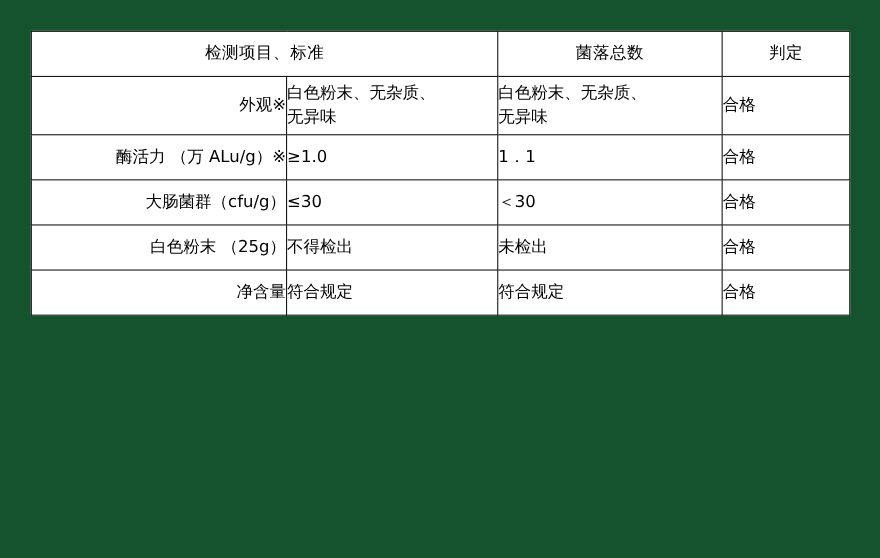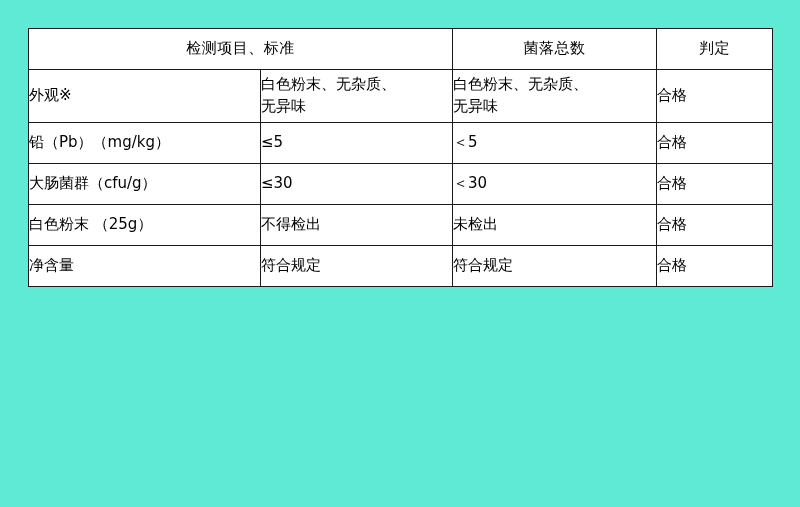--- a/index.html
+++ b/index.html
@@ -14,21 +14,21 @@
     color: #000000;
     position: relative;
     overflow: hidden;
   }
   .sheet {
     position: absolute;
     left: 0;
     top: 0;
     width: 800px;
     height: 507px;
-    background: #5eead4;
+    background: #14532d;
   }
   .table-wrap {
     position: absolute;
     left: 28px;
     top: 28px;
     width: 744px;
   }
   table.report {
     border-collapse: collapse;
     width: 744px;
@@ -50,21 +50,21 @@
   col.c4 { width: 116px; }
 
   .hd {
     text-align: center;
     font-size: 17px;
     height: 40px;
     letter-spacing: 0.5px;
   }
   .cell-item {
     padding: 7px 6px 7px 14px;
-    text-align: left;
+    text-align: right;
   }
   .cell-std {
     padding: 7px 8px 7px 12px;
     text-align: left;
   }
   .cell-res {
     padding: 7px 8px 7px 12px;
     text-align: left;
   }
   .cell-ver {
@@ -101,27 +101,27 @@
 
         <tr class="row-tall">
           <td class="cell-item two-line">外观※</td>
           <td class="cell-std two-line">白色粉末、无杂质、
 无异味</td>
           <td class="cell-res two-line">白色粉末、无杂质、
 无异味</td>
           <td class="cell-ver">合格</td>
         </tr>
 
-
         <tr class="row-norm">
-          <td class="cell-item indent-1 nowrap">铅（Pb）（mg/kg）</td>
-          <td class="cell-std">≤5</td>
-          <td class="cell-res">＜5</td>
+          <td class="cell-item nowrap">酶活力 （万 ALu/g）※</td>
+          <td class="cell-std">≥1.0</td>
+          <td class="cell-res">1．1</td>
           <td class="cell-ver">合格</td>
         </tr>
+
 
 
 
         <tr class="row-norm">
           <td class="cell-item nowrap">大肠菌群（cfu/g）</td>
           <td class="cell-std">≤30</td>
           <td class="cell-res">＜30</td>
           <td class="cell-ver">合格</td>
         </tr>
 

